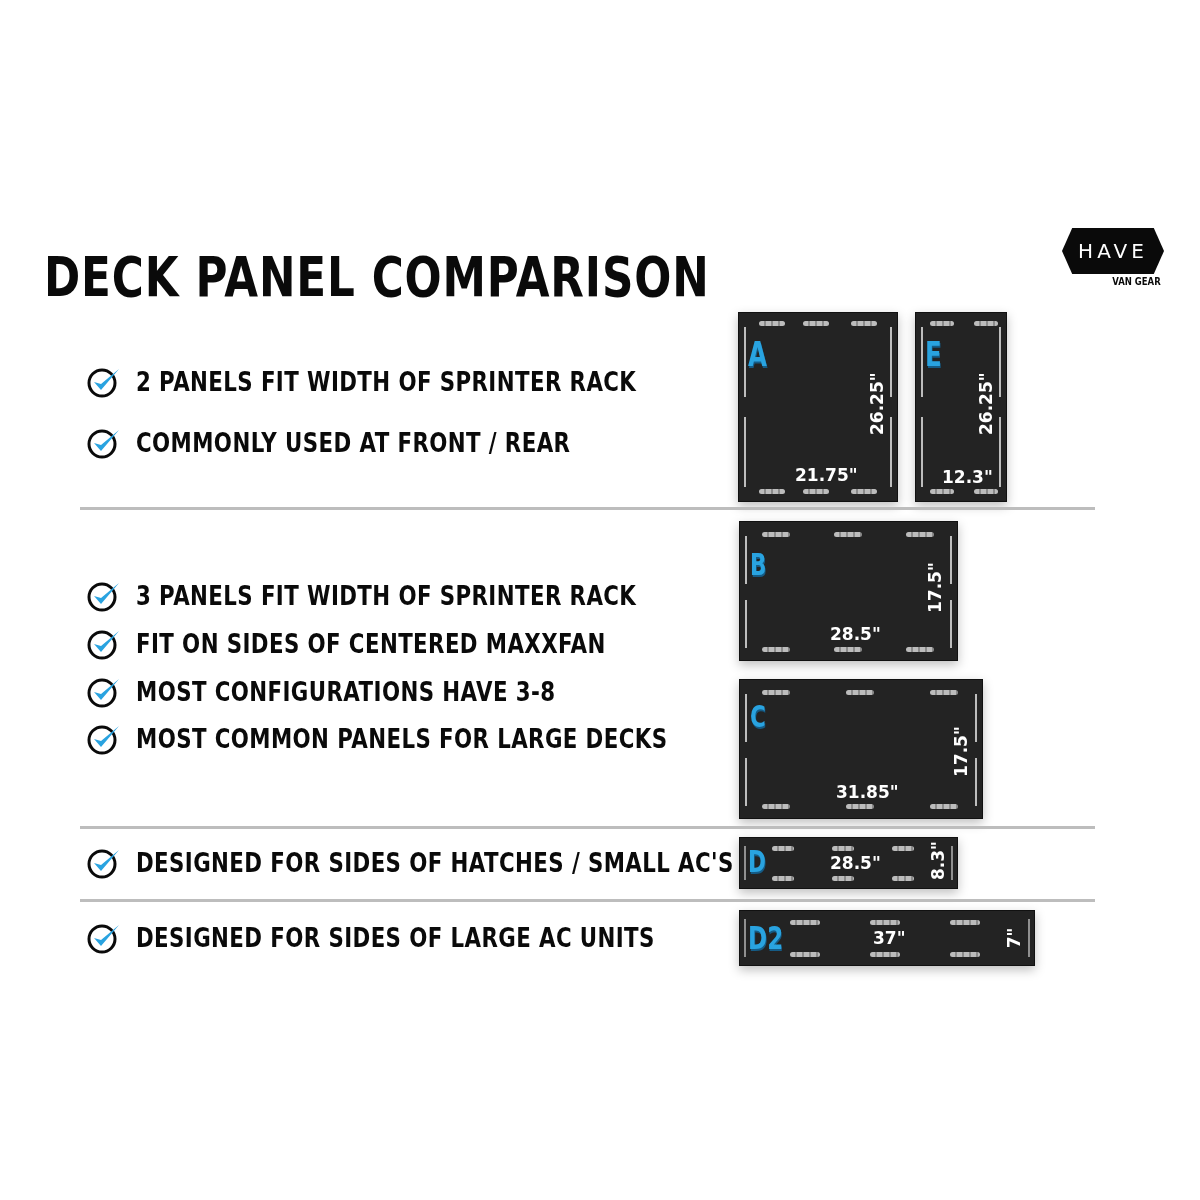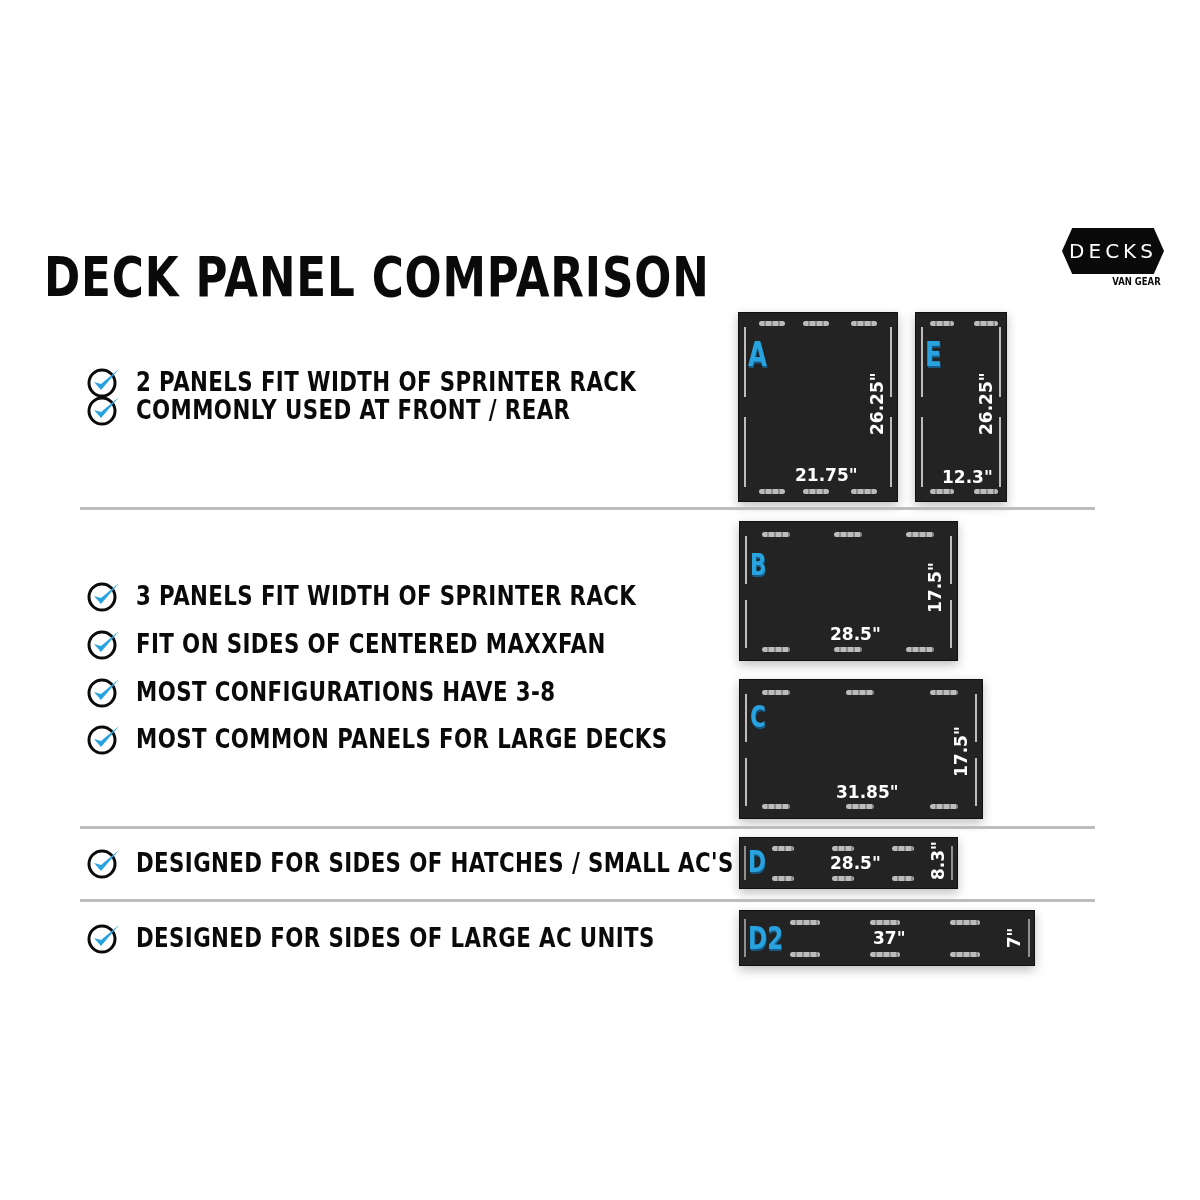--- a/index.html
+++ b/index.html
@@ -61,31 +61,31 @@
       <circle cx="16" cy="19" r="13" fill="none" stroke="#0a0a0a" stroke-width="3"></circle>
       <path d="M8 18 L15 26 L33 5 L15 20 Z" fill="#29a3e0"></path>
     </symbol>
   </defs>
 </svg>
 
 <div class="title">DECK PANEL COMPARISON</div>
 
 <div class="logo">
   <div class="hex"></div>
-  <div class="name">DECKS</div>
+  <div class="name">HAVE</div>
   <div class="sub">VAN GEAR</div>
 </div>
 
 <div class="bullet" style="top:364px">
   <svg class="check">
       <use href="#chk"></use>
     </svg>
   <span class="text">2 PANELS FIT WIDTH OF SPRINTER RACK</span>
 </div>
-<div class="bullet" style="top:392px">
+<div class="bullet" style="top:425px">
   <svg class="check">
       <use href="#chk"></use>
     </svg>
   <span class="text">COMMONLY USED AT FRONT / REAR</span>
 </div>
 
 <div class="panel" style="left:738px;top:312px;width:158px;height:188px">
   <div class="rail" style="left:5px;top:14px;height:70px"></div>
   <div class="rail" style="left:5px;top:104px;height:70px"></div>
   <div class="rail" style="right:5px;top:14px;height:70px"></div>

